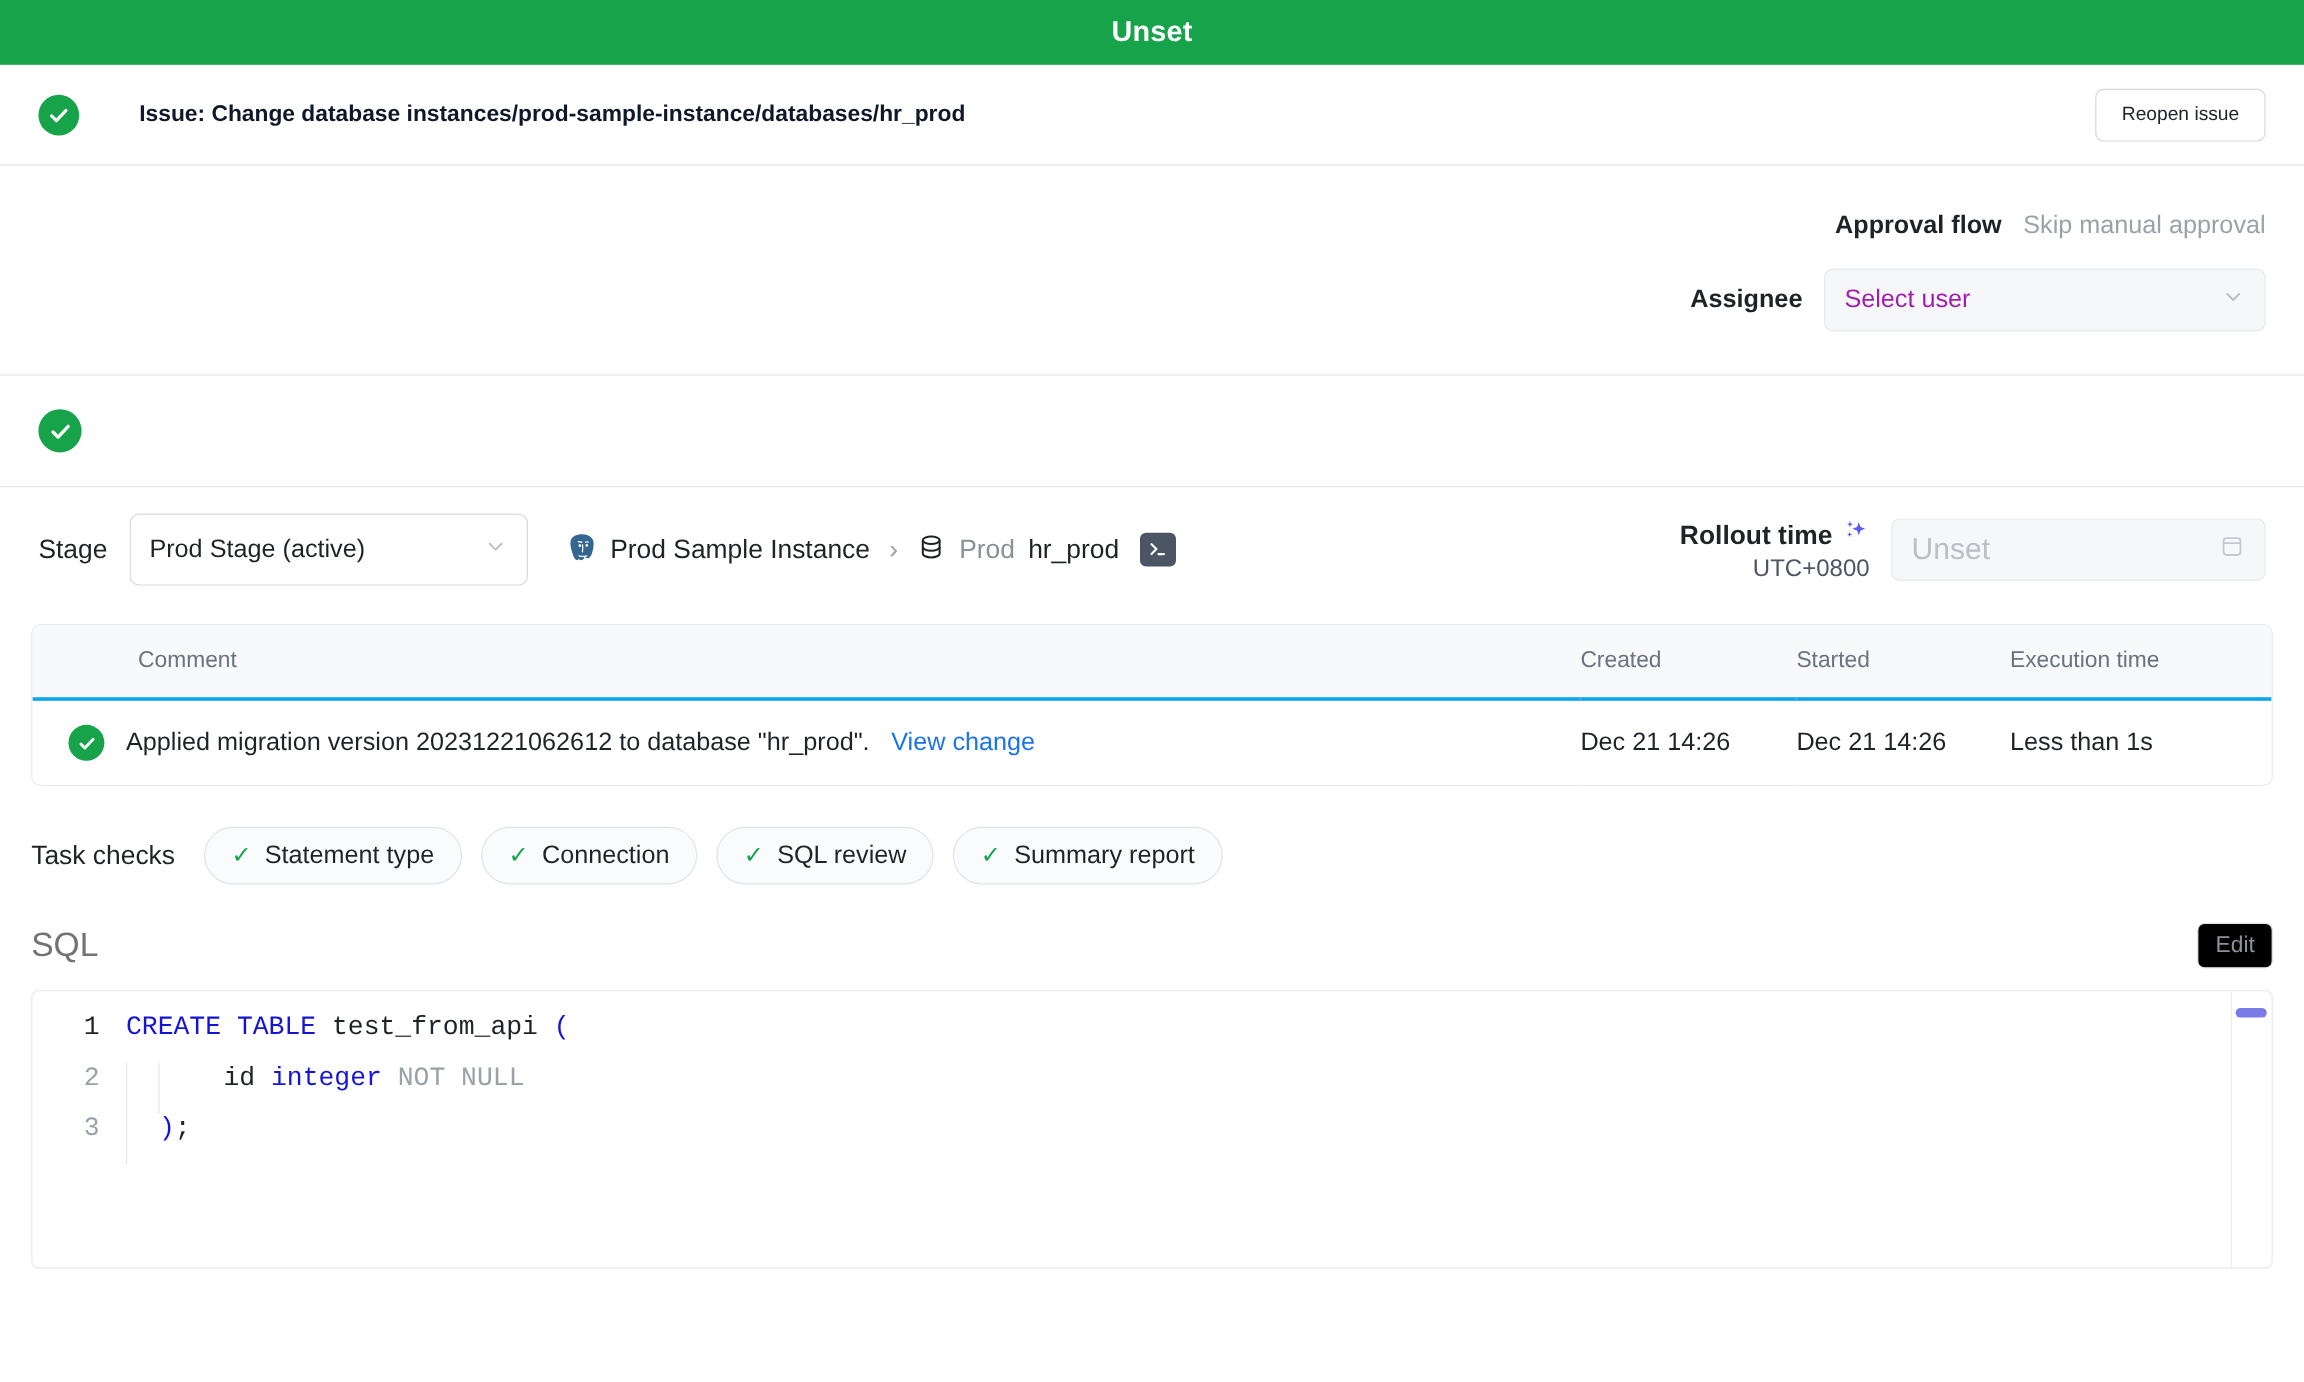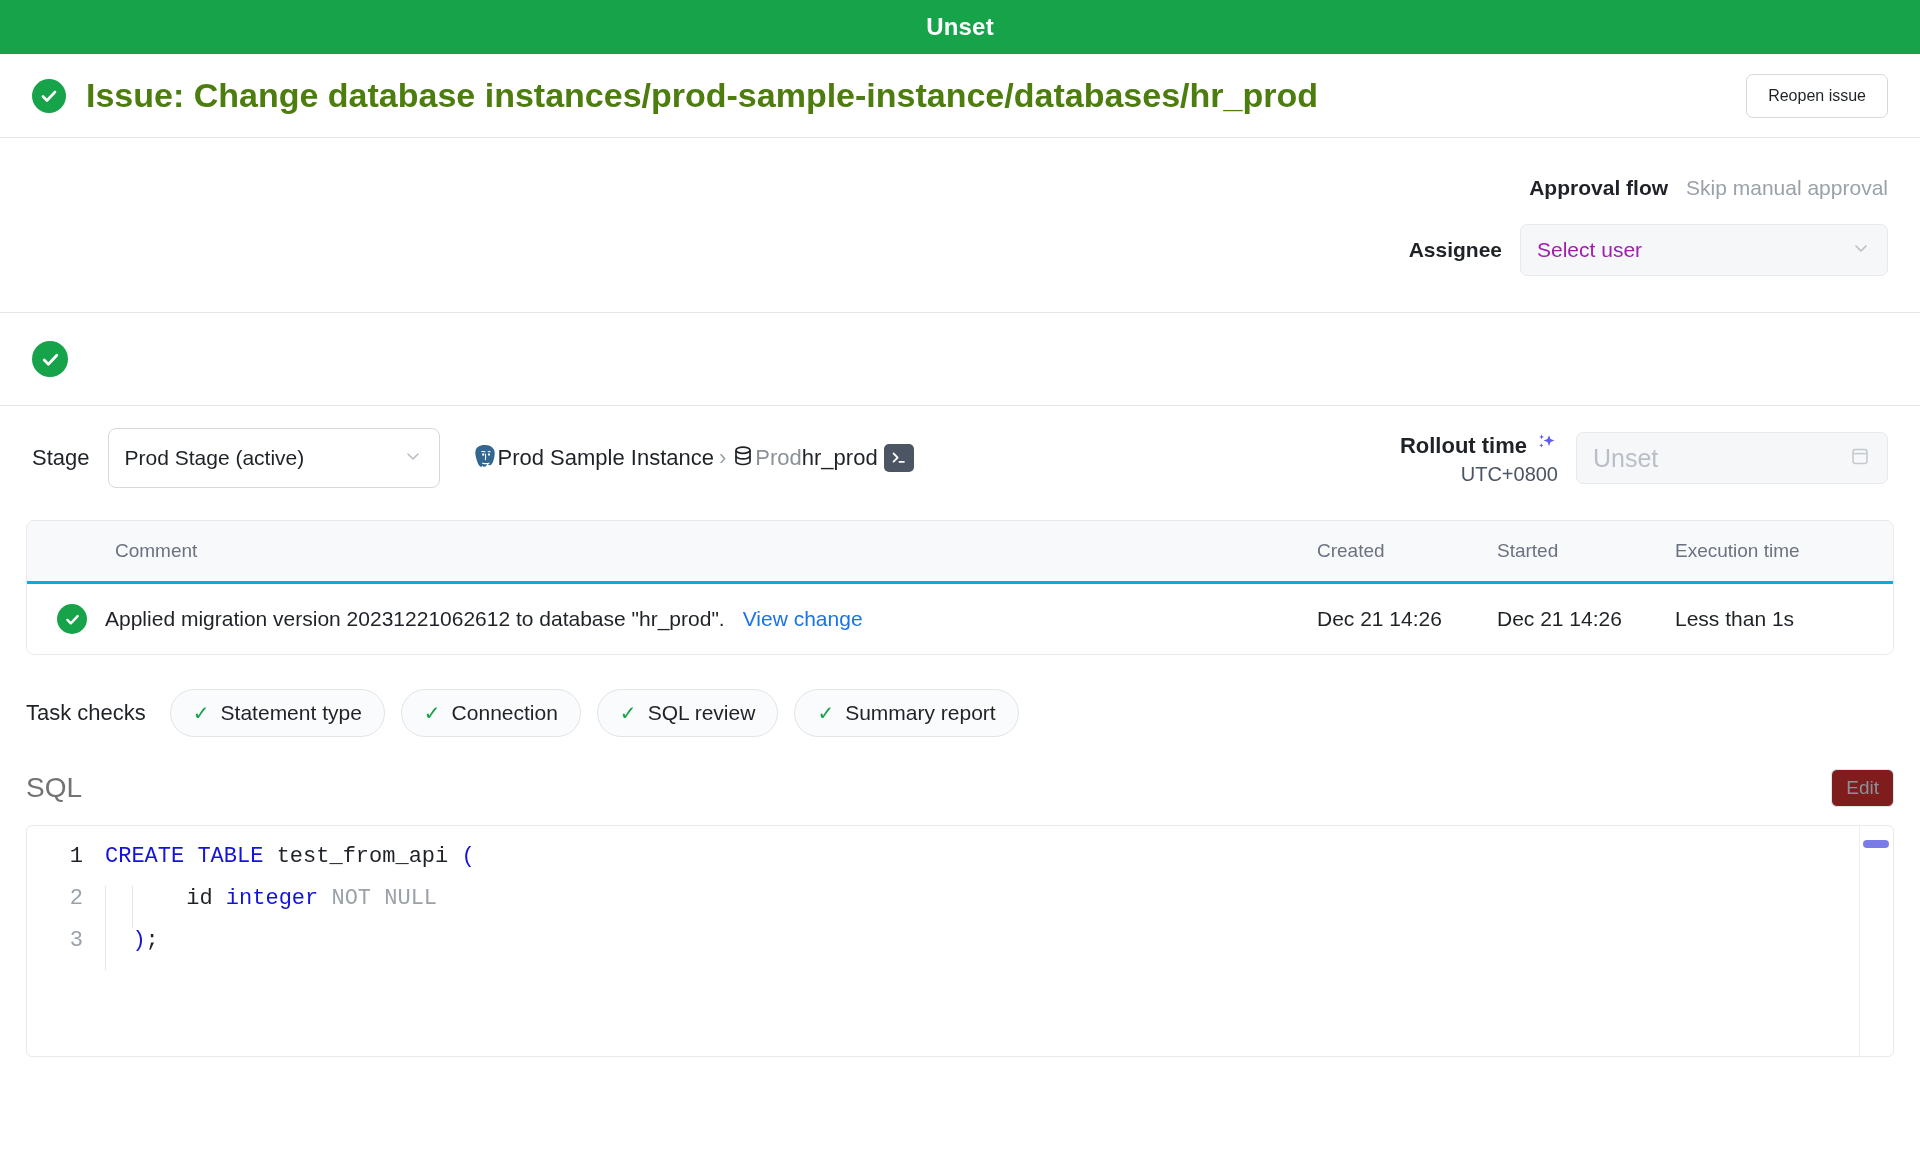--- a/index.html
+++ b/index.html
@@ -30,22 +30,23 @@
     gap: 20px;
   }
   .check-circle {
     width: 34px; height: 34px; border-radius: 50%;
     background: #16a34a;
     display: flex; align-items: center; justify-content: center;
     flex: 0 0 auto;
   }
   .check-circle svg { display:block; }
   .issue-title {
-    font-size: 34px; font-weight: 700; color: #4d7c0f;
+    font-size: 19px; font-weight: 700; color: #0f172a;
     white-space: nowrap;
+    margin-left: 30px;
   }
   .spacer { flex: 1 1 auto; }
   .btn-outline {
     border: 1px solid #d5d9de;
     background: #ffffff;
     border-radius: 7px;
     padding: 12px 21px;
     font-size: 16px;
     color: #1f2328;
     font-family: inherit;
@@ -103,21 +104,21 @@
     width: 332px; height: 60px;
     border: 1px solid #d5d9de; border-radius: 8px;
     background: #ffffff;
     display: flex; align-items: center;
     padding: 0 16px;
     font-size: 21px; color: #1f2328;
     cursor: pointer;
   }
   .stage-dropdown .chev { margin-left: auto; color: #b9bfc6; display:block; }
 
-  .breadcrumb { display: flex; align-items: center; margin-left: 14px; }
+  .breadcrumb { display: flex; align-items: center; gap: 11px; margin-left: 14px; }
   .breadcrumb .bc-text { font-size: 22px; color: #1f2328; }
   .breadcrumb .bc-sep { font-size: 22px; color: #9aa1a9; margin: 0 5px; }
   .breadcrumb .bc-env { font-size: 22px; color: #8b9199; }
   .pg-icon, .db-icon { display:block; }
   .terminal-icon {
     width: 30px; height: 28px; border-radius: 5px;
     background: #4b5563;
     display: flex; align-items: center; justify-content: center;
     margin-left: 6px; cursor: pointer;
   }
@@ -182,21 +183,21 @@
   .chip .tick { color: #16a34a; font-size: 20px; line-height: 1; }
 
   
   .sql-head {
     display: flex; align-items: center;
     padding: 32px 26px 0 26px;
   }
   .sql-label { font-size: 28px; color: #737373; }
   .btn-edit {
     margin-left: auto;
-    border: 1px solid #e1e4e8; background: #7f1d1d;
+    border: 1px solid #e1e4e8; background: #000000;
     border-radius: 6px; padding: 7px 14px;
     font-size: 19px; color: #8b9199; font-family: inherit; cursor: pointer;
   }
   .sql-editor {
     margin: 18px 26px 0 26px;
     border: 1px solid #e7e9ec;
     border-radius: 6px;
     height: 232px;
     position: relative;
     background: #ffffff;

